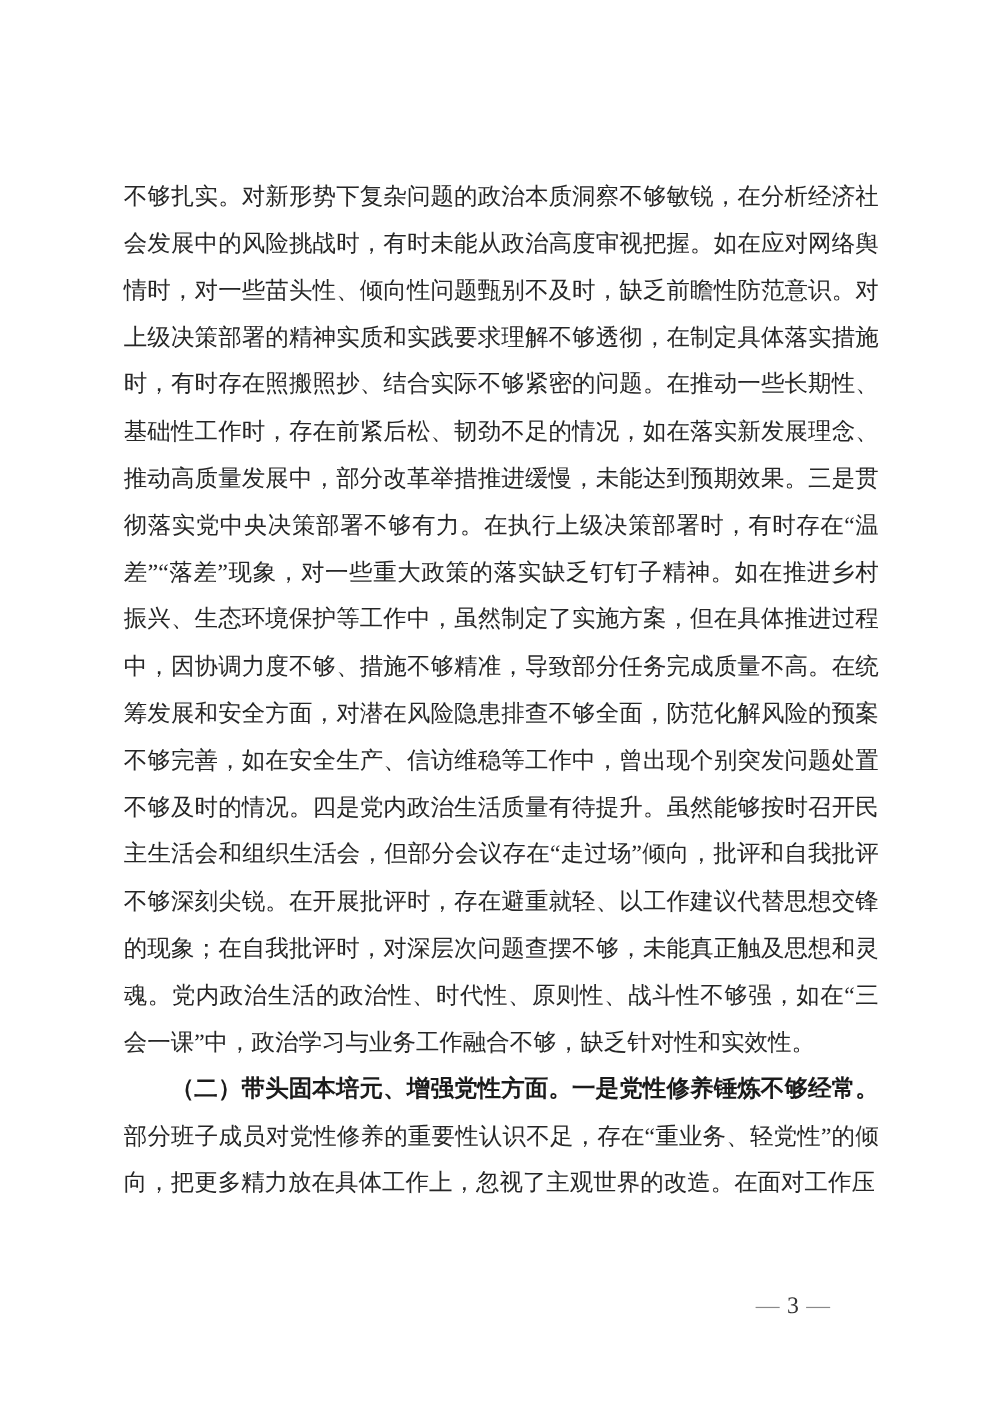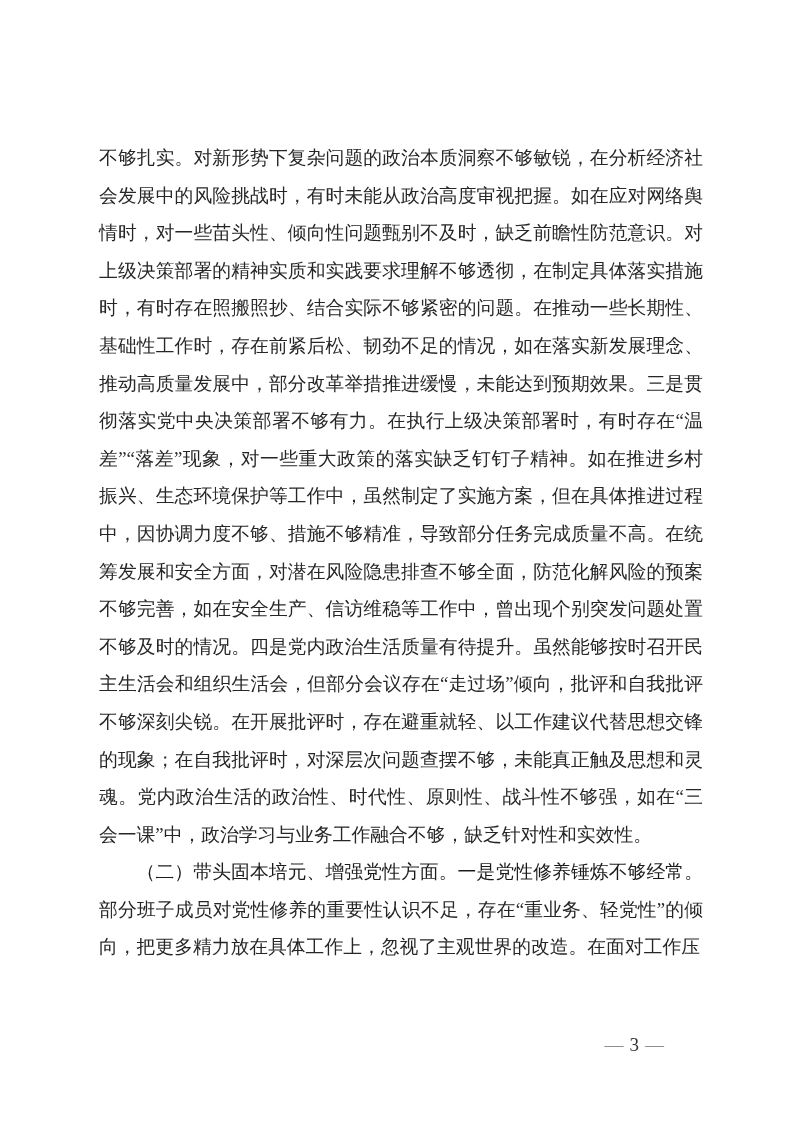--- a/index.html
+++ b/index.html
@@ -28,21 +28,21 @@
     line-height: 37.6px;
     text-align: justify;
     text-justify: inter-ideograph;
     color: #262626;
     word-break: break-all;
   }
   .para.indent {
     text-indent: 2em;
   }
   .lead-bold {
-    font-weight: normal;
+    font-weight: bold;
     color: #1b1b1b;
   }
   .footer {
     position: absolute;
     top: 1031px;
     right: 123px;
     font-size: 19px;
     line-height: 28px;
     white-space: nowrap;
   }

